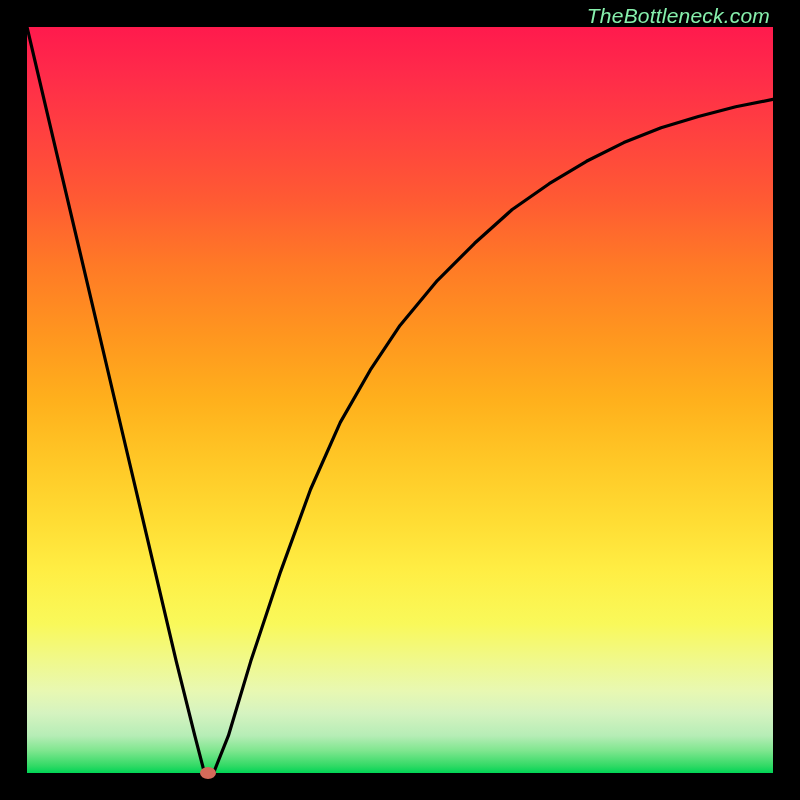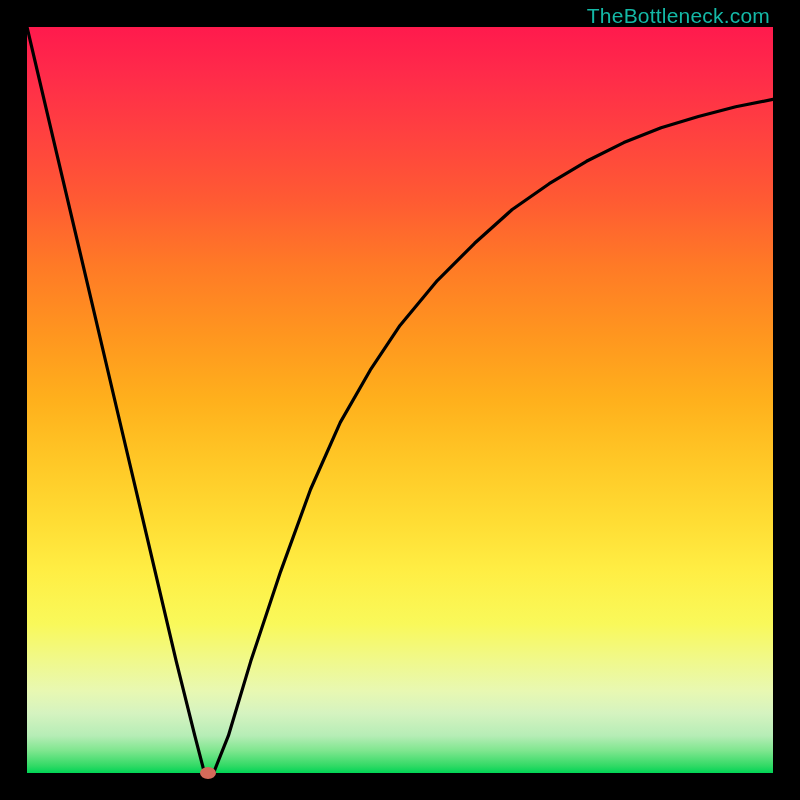--- a/index.html
+++ b/index.html
@@ -44,24 +44,25 @@
       #b6edb6 95%,
       #7fe68f 97%,
       #33da66 99%,
       #00d455 100%
     );
   }
   .watermark {
     position: absolute;
     top: 4px;
     right: 30px;
-    color: #14b8a6;
+    color: #86efac;
     font-size: 21px;
     letter-spacing: 0.2px;
     user-select: none;
+    font-style: italic;
   }
   svg.curve {
     position: absolute;
     top: 0;
     left: 0;
   }
   .bottleneck-dot {
     position: absolute;
     width: 16px;
     height: 12px;

